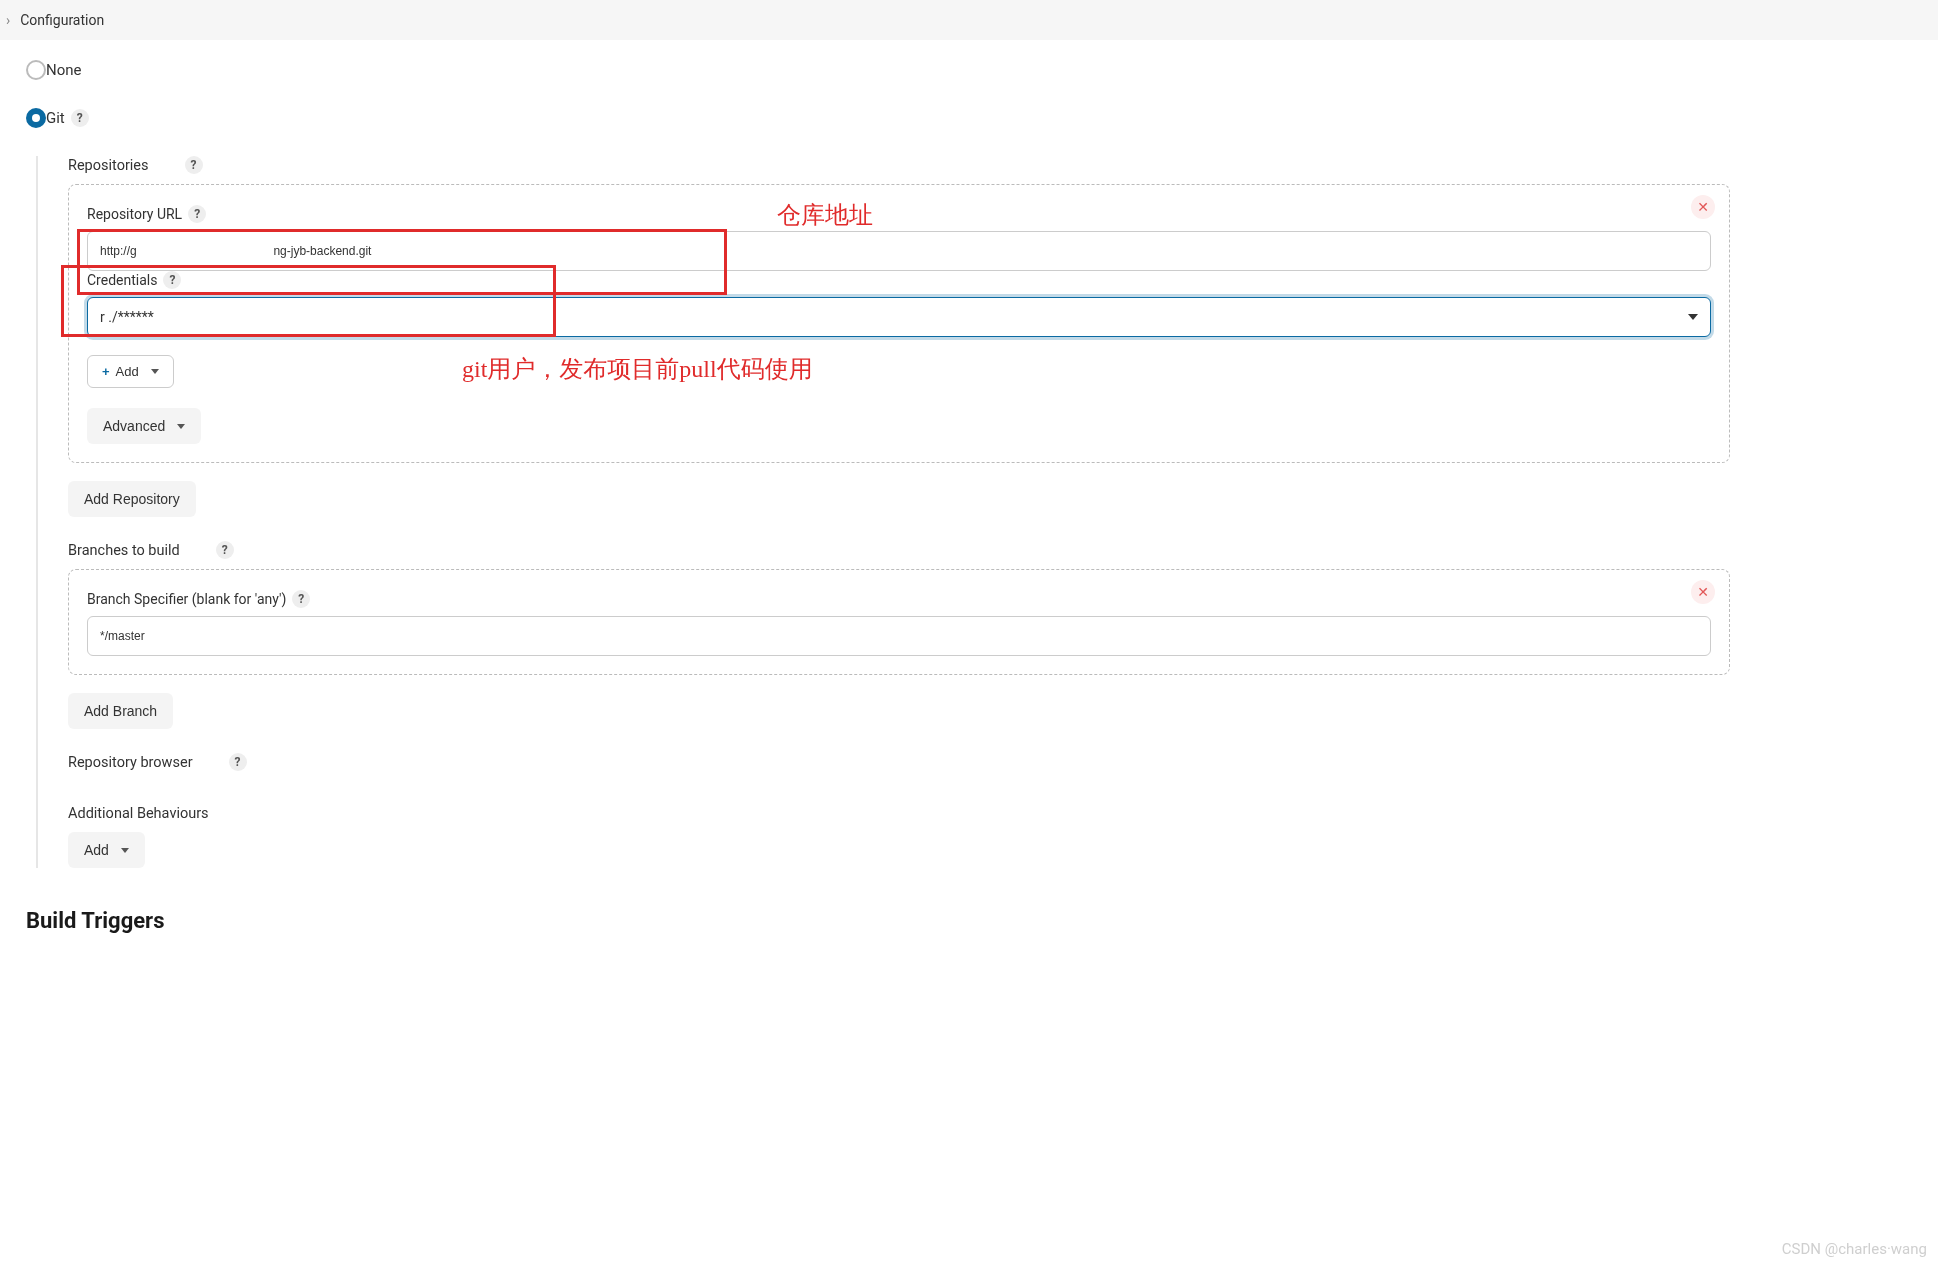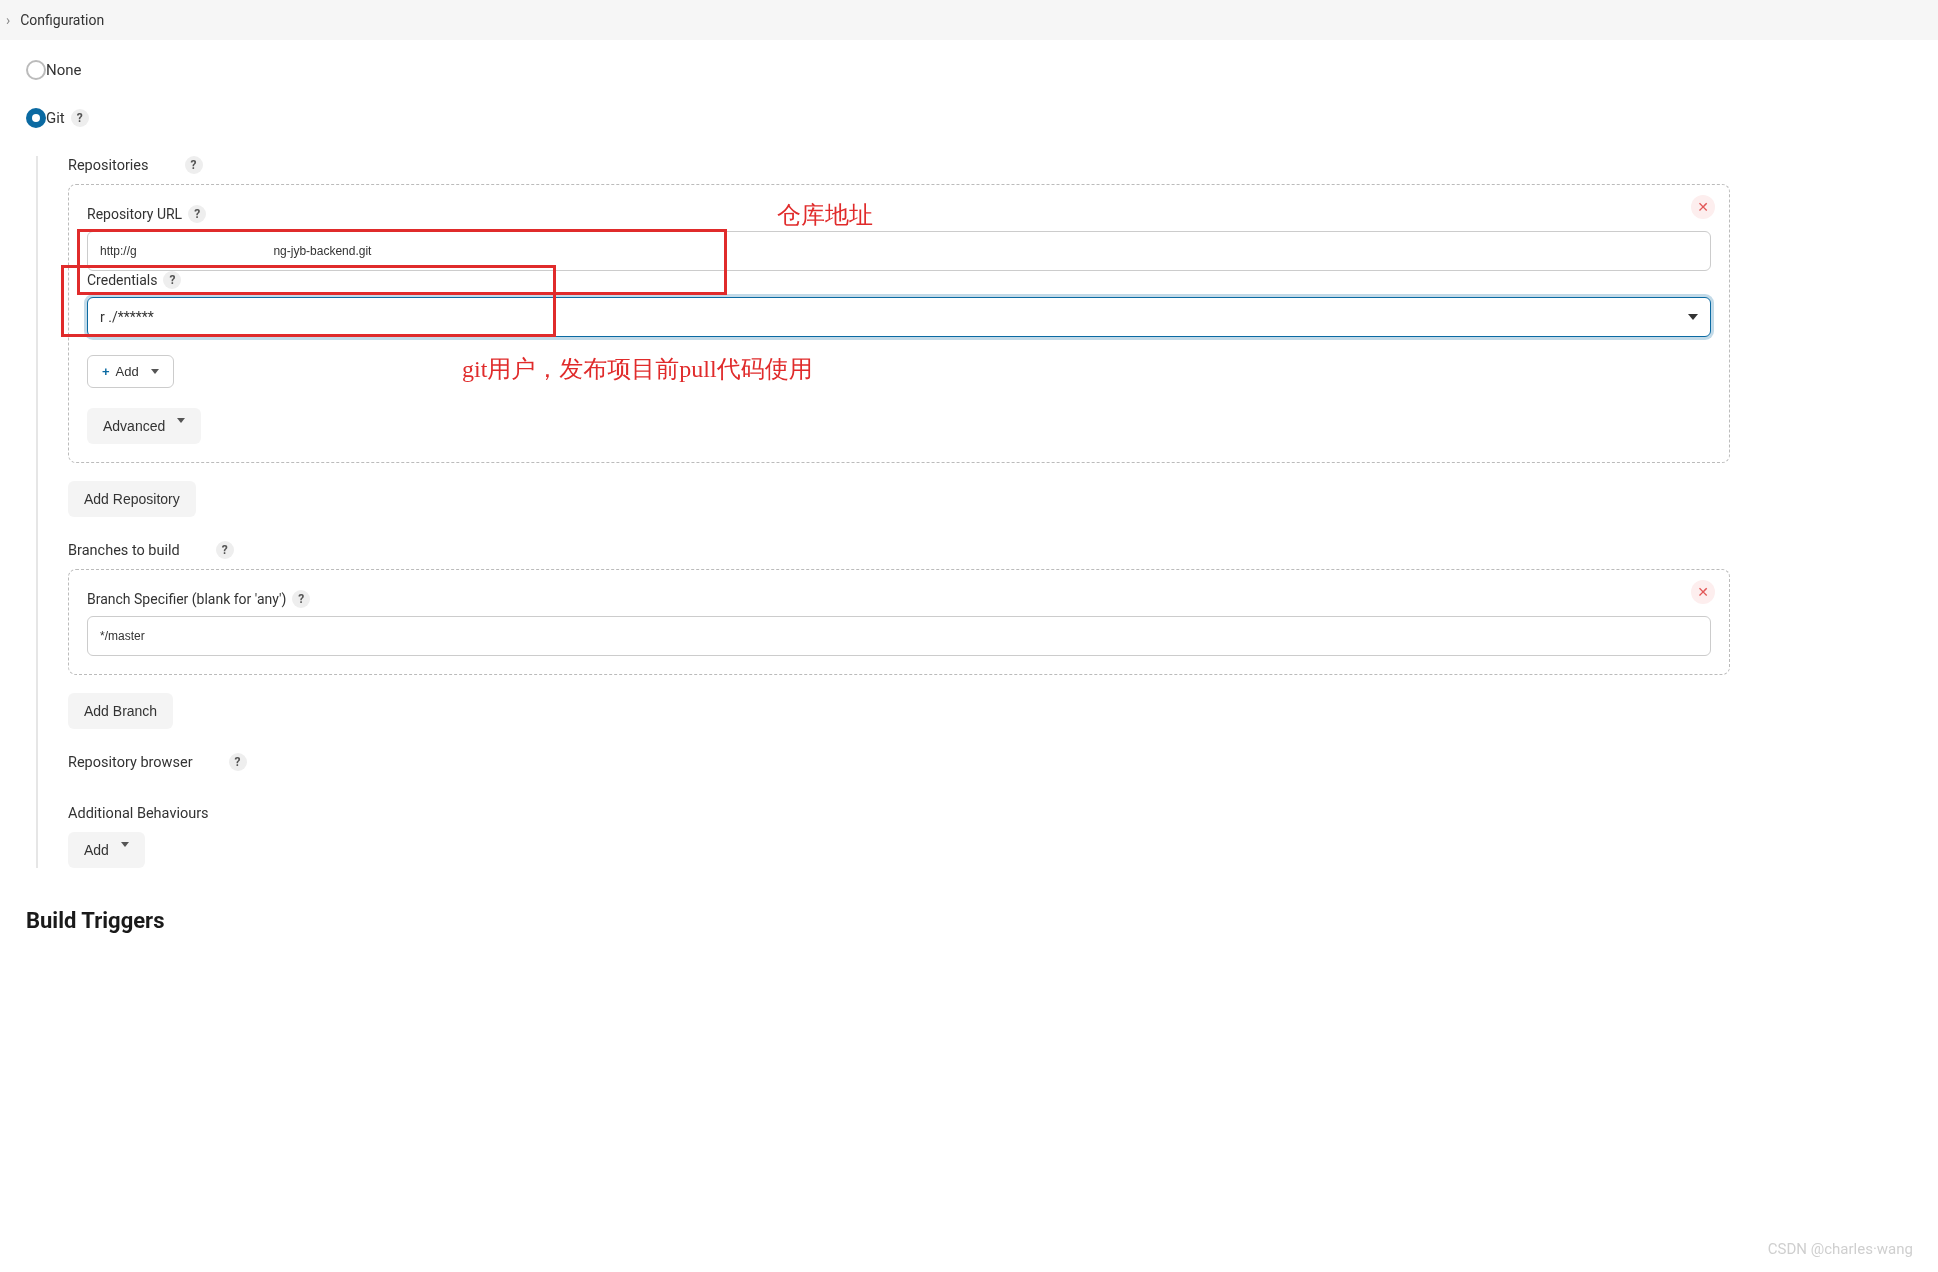--- a/index.html
+++ b/index.html
@@ -140,20 +140,21 @@
     background:#fff;
     border:1px solid #ccc;
     border-radius:6px;
     padding:8px 14px;
     font-size:13px;
     color:#333;
     cursor:pointer;
   }
   .btn-ghost {
     display:inline-flex;
+    align-items:center;
     gap:6px;
     background:#f4f4f4;
     border:none;
     border-radius:6px;
     padding:10px 16px;
     font-size:14px;
     color:#333;
     cursor:pointer;
   }
   .plus { color:#0b6aa2; font-weight:bold; }
@@ -172,21 +173,21 @@
   }
   .spacer { height:24px; }
   .big-section-title {
     font-size:22px;
     font-weight:700;
     color:#1a1a1a;
     margin-top:40px;
   }
   .watermark {
     position:fixed;
-    right:25px;
+    right:11px;
     bottom:14px;
     color:#cfcfcf;
     font-size:15px;
   }
   .left-rule {
     border-left:2px solid #e6e6e6;
     margin-left:10px;
     padding-left:30px;
   }
   .repo-url-wrap { position:relative; }

